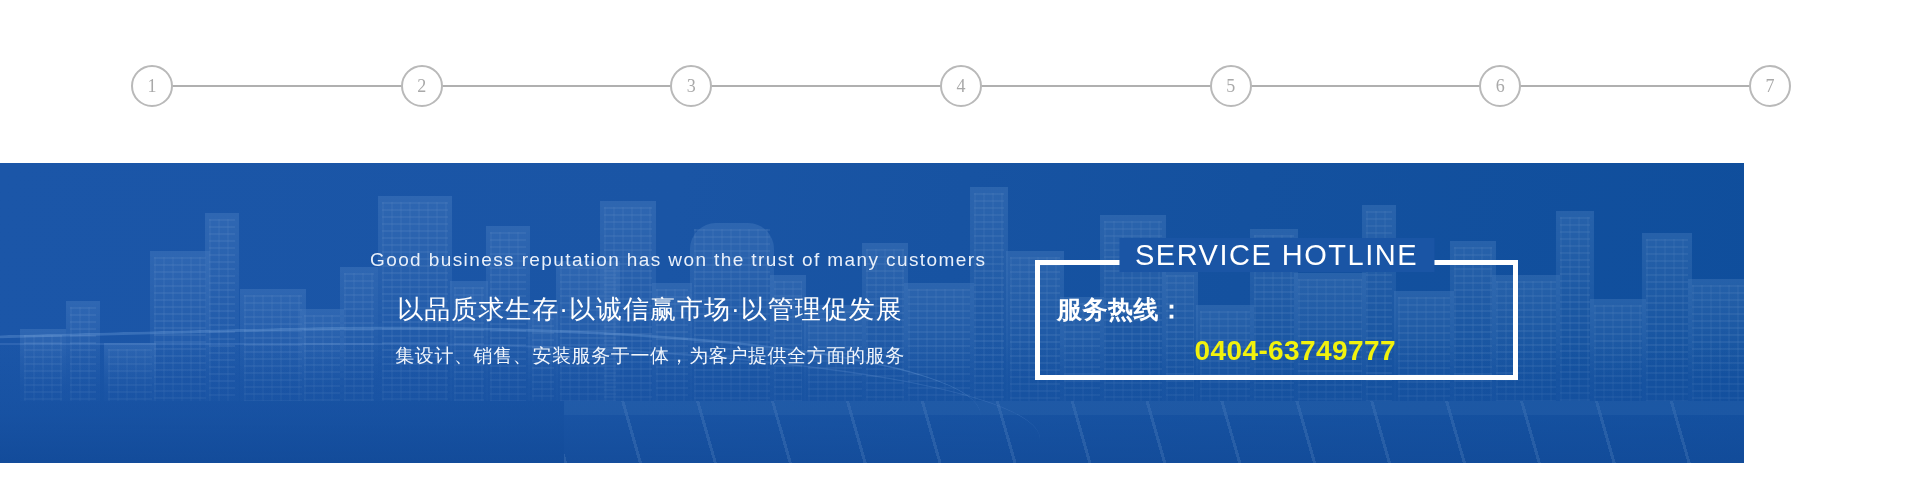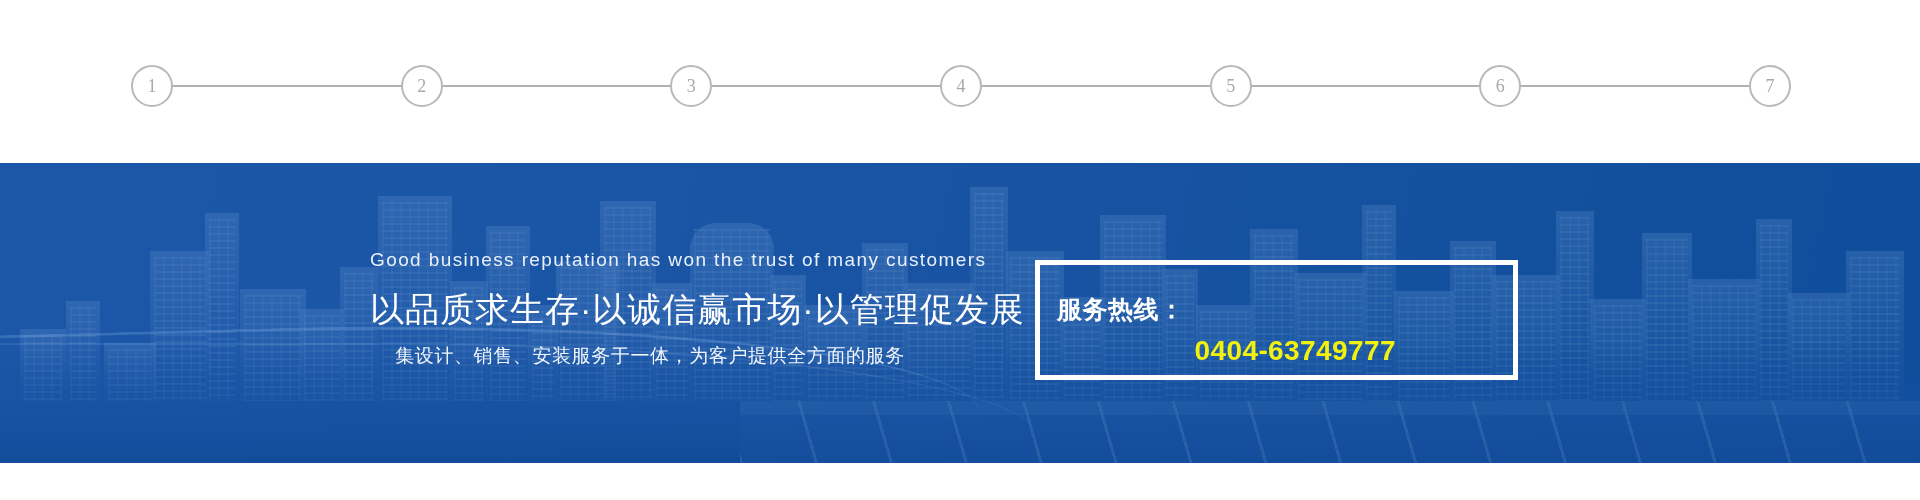--- a/index.html
+++ b/index.html
@@ -67,21 +67,21 @@
     color: #a9a9a9;
     font-weight: 400;
     font-family: "Liberation Serif", "DejaVu Serif", serif;
   }
 
   
   .banner {
     position: absolute;
     left: 0;
     top: 163px;
-    width: 1920px;
+    width: 1744px;
     height: 300px;
     background: #1a55a5;
     overflow: hidden;
     padding-left: 48px;
   }
 
   .banner-gradient {
     position: absolute;
     inset: 0;
     background:
@@ -165,21 +165,21 @@
     font-size: 19px;
     line-height: 26px;
     color: #e9f0fa;
     font-weight: 300;
     letter-spacing: 1.4px;
     white-space: nowrap;
   }
 
   .slogan-cn-main {
     margin-top: 14px;
-    font-size: 34px;
+    font-size: 26px;
     line-height: 44px;
     color: #ffffff;
     font-weight: 400;
     letter-spacing: 1px;
     white-space: nowrap;
   }
 
   .slogan-cn-sub {
     margin-top: 11px;
     font-size: 19px;
@@ -338,20 +338,21 @@
     <div class="bridge"></div>
 
     <div class="slogan">
       <div class="slogan-en">Good business reputation has won the trust of many customers</div>
       <div class="slogan-cn-main">以品质求生存·以诚信赢市场·以管理促发展</div>
       <div class="slogan-cn-sub">集设计、销售、安装服务于一体，为客户提供全方面的服务</div>
     </div>
 
     <div class="hotline">
       <div class="hotline-frame"></div>
+      <div class="hotline-title">SERVICE  HOTLINE</div>
       <div class="hotline-rows">
         <div class="hotline-row">
           <span class="hotline-label">服务热线：</span>
         </div>
         <div class="hotline-row">
           <span class="hotline-label spacer">服务热线：</span>
           <span class="hotline-number">0404-63749777</span>
         </div>
       </div>
     </div>

